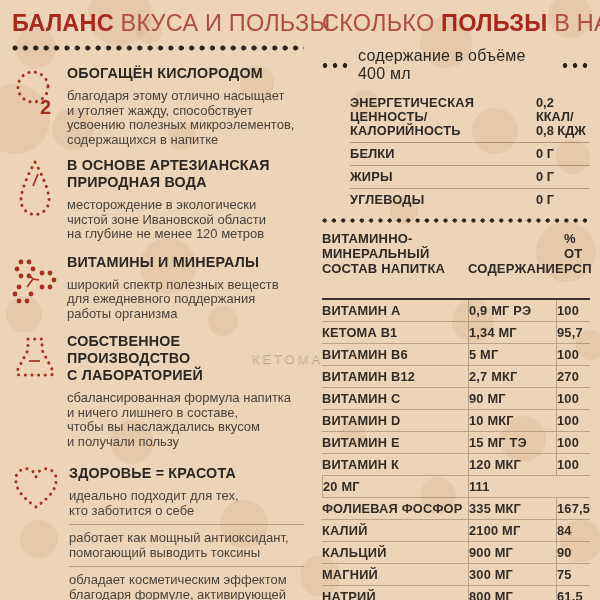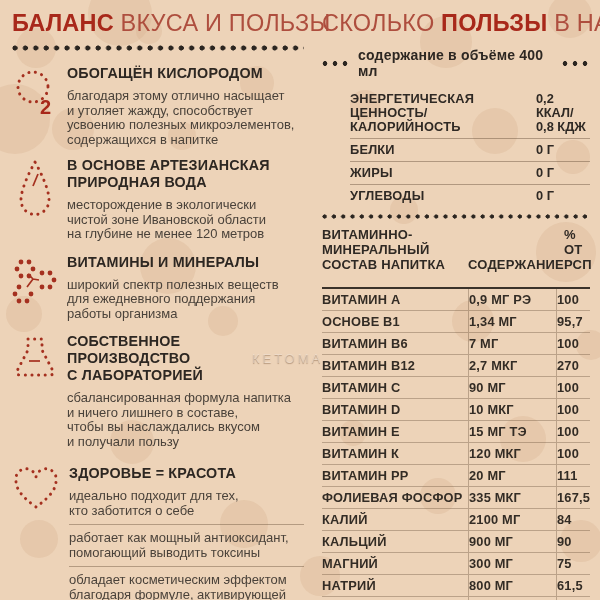--- a/index.html
+++ b/index.html
@@ -39,35 +39,35 @@
   svg .dot-stroke{fill:none;stroke:#a5301f;stroke-width:3;stroke-linecap:round;stroke-dasharray:.1 6.5;}
   svg .solid{stroke:#a5301f;stroke-width:1.7;fill:none;}
   svg .fdot{fill:#a5301f;}
   svg text{fill:#a8281a;font-weight:700;font-family:"Liberation Sans",sans-serif;}
 
   
   .subtitle{display:flex;align-items:center;gap:8px;margin-top:11px;}
   .dotgrp{width:28px;height:5px;flex:0 0 auto;background-repeat:repeat-x;
     background-image:radial-gradient(circle at 3px 2.5px,#2b2520 2.2px,transparent 2.6px);
     background-size:10px 5px;}
-  .subtitle span.txt{font-size:14px;font-weight:700;color:#2d2722;letter-spacing:.2px;}
+  .subtitle span.txt{font-size:16px;font-weight:400;color:#2d2722;letter-spacing:.2px;}
 
   .etable{margin-top:9px;margin-left:28px;}
   .erow{display:flex;align-items:center;border-bottom:1px solid rgba(95,72,50,.42);padding:4px 0;}
   .erow:last-child{border-bottom:none;justify-content:flex-end;}
   .elabel{flex:1;font-size:12.8px;font-weight:700;line-height:14px;color:#2f2924;
     letter-spacing:.2px;white-space:pre-line;}
   .evalue{flex:0 0 54px;font-size:12.8px;font-weight:700;line-height:14px;color:#2f2924;white-space:pre-line;}
 
   .dots-sm{height:5px;margin:7px 0 8px;background-repeat:repeat-x;
     background-image:radial-gradient(circle at 2.5px 2.5px,#2b2520 1.9px,transparent 2.3px);
     background-size:9.3px 5px;}
 
   .vhead{display:grid;grid-template-columns:146px 88px 1fr;align-items:end;
-    border-bottom:2.5px solid #3a322a;padding-bottom:15px;}
+    border-bottom:2.5px solid #3a322a;padding-bottom:22px;}
   .vhead .hc{font-size:13px;font-weight:700;line-height:15px;color:#2f2924;
     letter-spacing:.2px;white-space:pre-line;}
   .vhead .hc2{padding-left:0;}
   .vhead .hc3{padding-left:8px;}
 
   .vrow{display:grid;grid-template-columns:146px 88px 1fr;height:21px;align-items:stretch;
     border-bottom:1px solid rgba(95,72,50,.35);}
   .vrow:last-child{border-bottom:none;}
   .vc{display:flex;align-items:center;font-size:12.8px;font-weight:700;color:#332c25;letter-spacing:.2px;}
   .vc2,.vc3{border-left:1px solid rgba(95,72,50,.35);}
@@ -261,29 +261,29 @@
 
     <div class="vtable">
 
         <div class="vrow">
           <div class="vc vc1">ВИТАМИН А</div>
           <div class="vc vc2">0,9 МГ РЭ</div>
           <div class="vc vc3">100</div>
         </div>
 
         <div class="vrow">
-          <div class="vc vc1">ОСНОВЕ В1</div>
+          <div class="vc vc1">КЕТОМА В1</div>
           <div class="vc vc2">1,34 МГ</div>
           <div class="vc vc3">95,7</div>
         </div>
 
 
         <div class="vrow">
           <div class="vc vc1">ВИТАМИН В6</div>
-          <div class="vc vc2">7 МГ</div>
+          <div class="vc vc2">5 МГ</div>
           <div class="vc vc3">100</div>
         </div>
 
         <div class="vrow">
           <div class="vc vc1">ВИТАМИН В12</div>
           <div class="vc vc2">2,7 МКГ</div>
           <div class="vc vc3">270</div>
         </div>
 
         <div class="vrow">
@@ -304,21 +304,20 @@
           <div class="vc vc3">100</div>
         </div>
 
         <div class="vrow">
           <div class="vc vc1">ВИТАМИН К</div>
           <div class="vc vc2">120 МКГ</div>
           <div class="vc vc3">100</div>
         </div>
 
         <div class="vrow">
-          <div class="vc vc1">ВИТАМИН РР</div>
           <div class="vc vc2">20 МГ</div>
           <div class="vc vc3">111</div>
         </div>
 
         <div class="vrow">
           <div class="vc vc1">ФОЛИЕВАЯ ФОСФОР</div>
           <div class="vc vc2">335 МКГ</div>
           <div class="vc vc3">167,5</div>
         </div>
 

